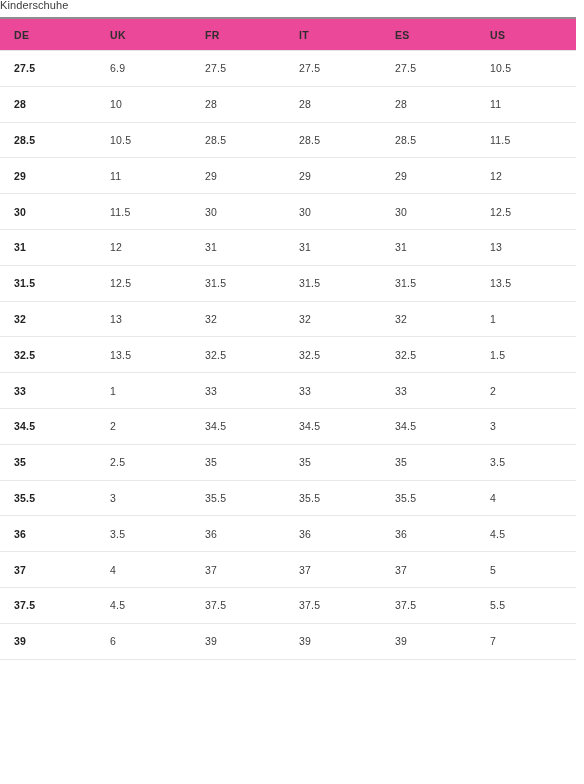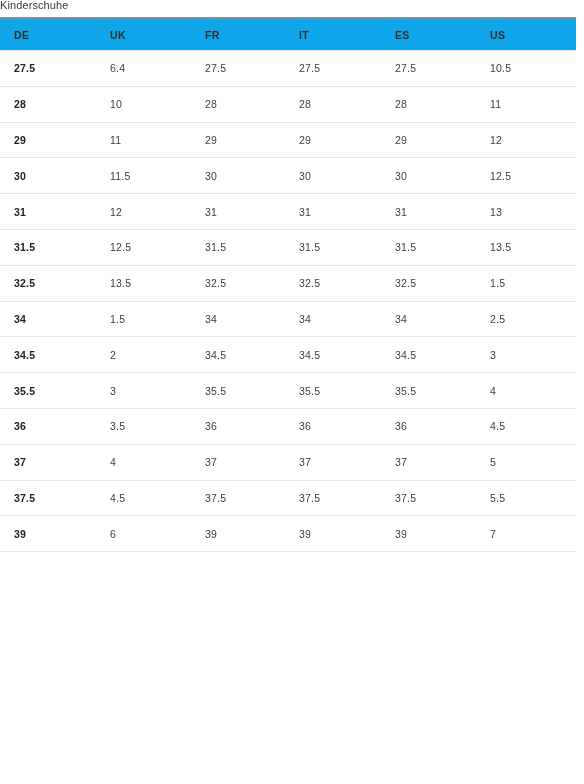--- a/index.html
+++ b/index.html
@@ -57,21 +57,21 @@
   .size-table thead th {
     height: 31px;
     padding: 0 0 0 14px;
     text-align: left;
     vertical-align: middle;
     font-size: 10.5px;
     font-weight: bold;
     color: #2e2e2e;
     letter-spacing: 0.3px;
     border-bottom: 1px solid #e4e4e4;
-    background: #0ea5e9;
+    background: #ec4899;
     white-space: nowrap;
   }
 
   .size-table tbody td {
     height: 34.8px;
     padding: 0 0 0 14px;
     text-align: left;
     vertical-align: middle;
     font-size: 10.5px;
     font-weight: normal;
@@ -109,35 +109,43 @@
           <th class="col-uk">UK</th>
           <th class="col-fr">FR</th>
           <th class="col-it">IT</th>
           <th class="col-es">ES</th>
           <th class="col-us">US</th>
         </tr>
     </thead>
     <tbody id="body-rows">
         <tr>
           <td class="col-de">27.5</td>
-          <td class="col-uk">6.4</td>
+          <td class="col-uk">6.9</td>
           <td class="col-fr">27.5</td>
           <td class="col-it">27.5</td>
           <td class="col-es">27.5</td>
           <td class="col-us">10.5</td>
         </tr>
         <tr>
           <td class="col-de">28</td>
           <td class="col-uk">10</td>
           <td class="col-fr">28</td>
           <td class="col-it">28</td>
           <td class="col-es">28</td>
           <td class="col-us">11</td>
         </tr>
         <tr>
+          <td class="col-de">28.5</td>
+          <td class="col-uk">10.5</td>
+          <td class="col-fr">28.5</td>
+          <td class="col-it">28.5</td>
+          <td class="col-es">28.5</td>
+          <td class="col-us">11.5</td>
+        </tr>
+        <tr>
           <td class="col-de">29</td>
           <td class="col-uk">11</td>
           <td class="col-fr">29</td>
           <td class="col-it">29</td>
           <td class="col-es">29</td>
           <td class="col-us">12</td>
         </tr>
         <tr>
           <td class="col-de">30</td>
           <td class="col-uk">11.5</td>
@@ -156,44 +164,60 @@
         </tr>
         <tr>
           <td class="col-de">31.5</td>
           <td class="col-uk">12.5</td>
           <td class="col-fr">31.5</td>
           <td class="col-it">31.5</td>
           <td class="col-es">31.5</td>
           <td class="col-us">13.5</td>
         </tr>
         <tr>
+          <td class="col-de">32</td>
+          <td class="col-uk">13</td>
+          <td class="col-fr">32</td>
+          <td class="col-it">32</td>
+          <td class="col-es">32</td>
+          <td class="col-us">1</td>
+        </tr>
+        <tr>
           <td class="col-de">32.5</td>
           <td class="col-uk">13.5</td>
           <td class="col-fr">32.5</td>
           <td class="col-it">32.5</td>
           <td class="col-es">32.5</td>
           <td class="col-us">1.5</td>
         </tr>
         <tr>
-          <td class="col-de">34</td>
-          <td class="col-uk">1.5</td>
-          <td class="col-fr">34</td>
-          <td class="col-it">34</td>
-          <td class="col-es">34</td>
-          <td class="col-us">2.5</td>
+          <td class="col-de">33</td>
+          <td class="col-uk">1</td>
+          <td class="col-fr">33</td>
+          <td class="col-it">33</td>
+          <td class="col-es">33</td>
+          <td class="col-us">2</td>
         </tr>
         <tr>
           <td class="col-de">34.5</td>
           <td class="col-uk">2</td>
           <td class="col-fr">34.5</td>
           <td class="col-it">34.5</td>
           <td class="col-es">34.5</td>
           <td class="col-us">3</td>
         </tr>
         <tr>
+          <td class="col-de">35</td>
+          <td class="col-uk">2.5</td>
+          <td class="col-fr">35</td>
+          <td class="col-it">35</td>
+          <td class="col-es">35</td>
+          <td class="col-us">3.5</td>
+        </tr>
+        <tr>
           <td class="col-de">35.5</td>
           <td class="col-uk">3</td>
           <td class="col-fr">35.5</td>
           <td class="col-it">35.5</td>
           <td class="col-es">35.5</td>
           <td class="col-us">4</td>
         </tr>
         <tr>
           <td class="col-de">36</td>
           <td class="col-uk">3.5</td>

